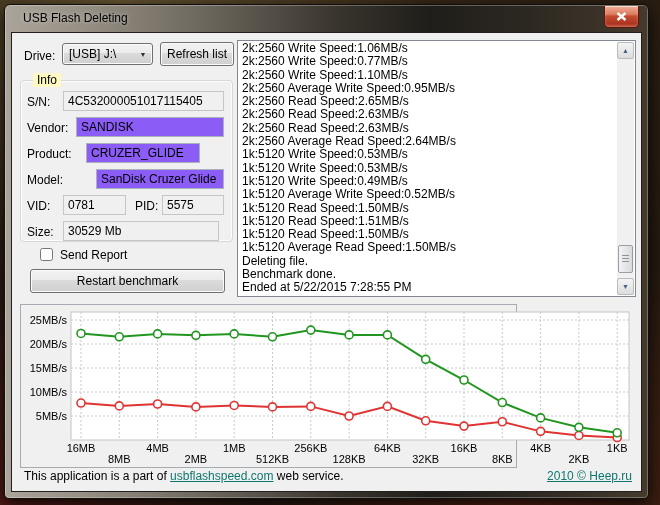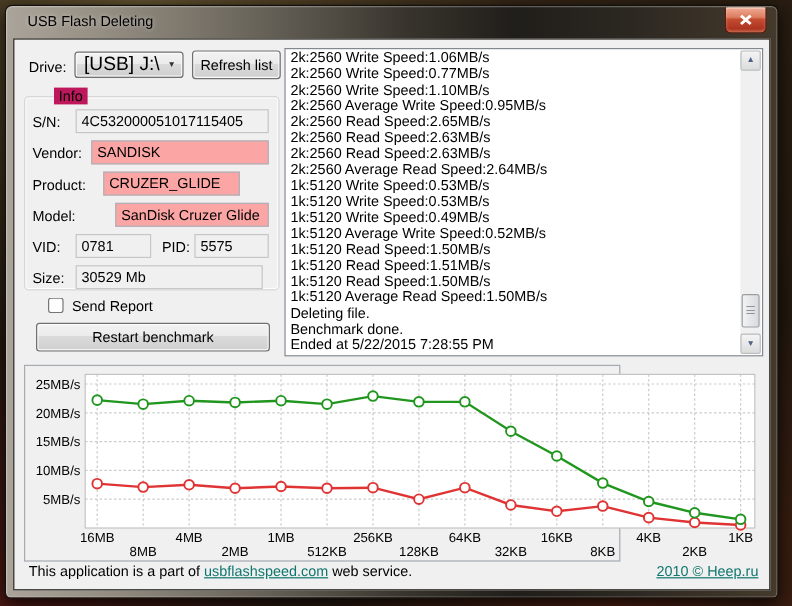--- a/index.html
+++ b/index.html
@@ -45,32 +45,32 @@
     font-family:"Liberation Sans", sans-serif; font-size:12px; color:#000;
     display:flex; align-items:center; justify-content:center; cursor:pointer;
   }
   .combo {
     position:absolute; left:50px; top:10px; width:91px; height:22px;
     border:1px solid #707070; border-radius:3px;
     background:linear-gradient(180deg,#f2f2f2 0%,#ebebeb 45%,#dbdbdb 46%,#cfcfcf 100%);
     box-shadow: inset 0 0 0 1px #fbfbfb;
     display:flex; align-items:center; cursor:pointer;
   }
-  .combo-text { flex:1; padding-left:6px; font-size:16px;text-align:center; }
+  .combo-text { flex:1; padding-left:6px; font-size:12px; }
   .combo-arrow { width:18px; font-size:7px; color:#333; text-align:center; }
   .groupbox {
     position:absolute; left:8px; top:47px; width:213px; height:162px;
     border:1px solid #d7d7d7; border-radius:4px;
     box-shadow: inset 0 0 0 1px #fdfdfd;
   }
   .groupbox-legend {
-    position:absolute; top:-8px; left:24px; background:#be185d; padding:0 4px; font-size:12px;
+    position:absolute; top:-8px; left:12px; background:#fef9c3; padding:0 4px; font-size:12px;
   }
   .field {
-    position:absolute; height:20px; border:1px solid #aab2ba; background:#fca5a5;
+    position:absolute; height:20px; border:1px solid #aab2ba; background:#8b5cf6;
     font-family:"Liberation Sans", sans-serif; font-size:12px; color:#000; padding:0 4px;
   }
   .field.readonly { background:#f0f0f0; border-color:#c6c6c6; }
   .checkbox {
     position:absolute; left:28px; top:215px; width:13px; height:13px;
     border:1px solid #8e8f8f; background:linear-gradient(180deg,#fefefe,#ececec); cursor:pointer;
   }
   .logbox {
     position:absolute; left:225px; top:7px; width:399px; height:257px;
     background:#fff; border:1px solid #828790; overflow:hidden;

